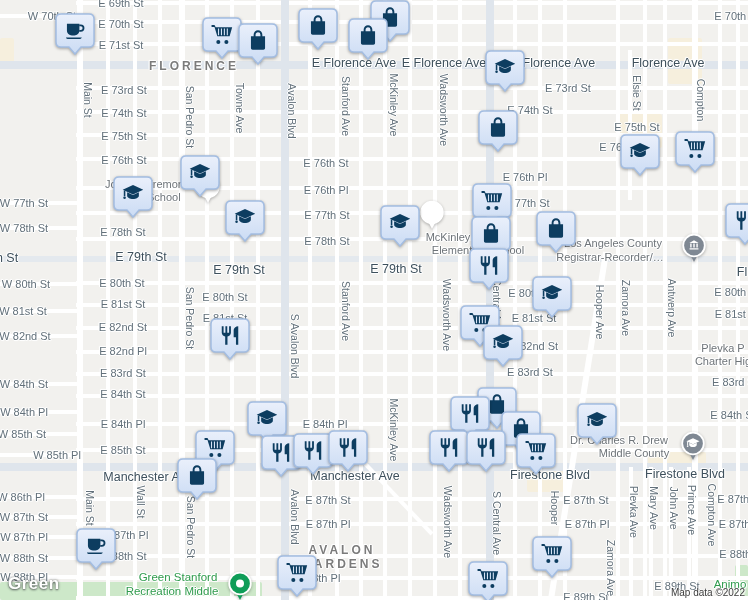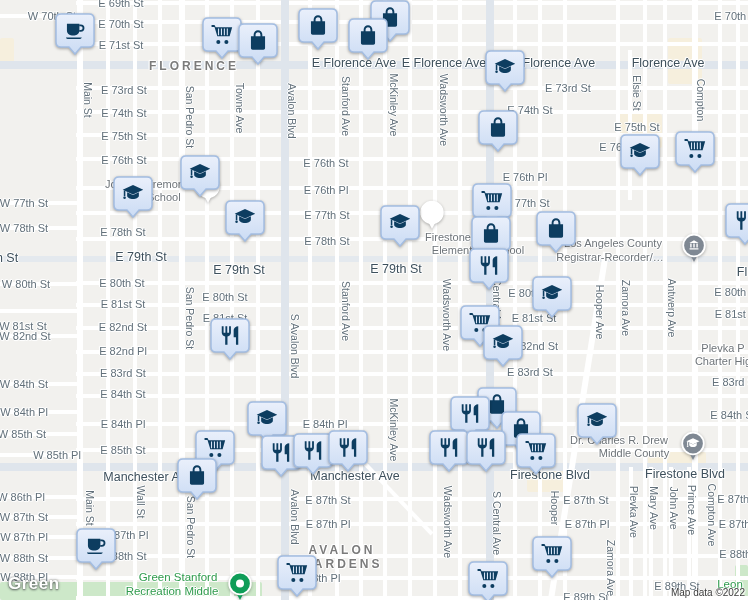--- a/index.html
+++ b/index.html
@@ -179,35 +179,35 @@
     <div class="lbl st" style="left: 326px; top: 190px;">E 76th Pl</div>
     <div class="lbl st" style="left: 525px; top: 177px;">E 76th Pl</div>
     <div class="lbl st" style="left: 327px; top: 215px;">E 77th St</div>
     <div class="lbl st" style="left: 527px; top: 203px;">E 77th St</div>
     <div class="lbl st" style="left: 24px; top: 203px;">W 77th St</div>
     <div class="lbl st" style="left: 24px; top: 228px;">W 78th St</div>
     <div class="lbl st" style="left: 123px; top: 232px;">E 78th St</div>
     <div class="lbl st" style="left: 327px; top: 241px;">E 78th St</div>
     <div class="lbl poi" style="left: 146px; top: 184px;">John C. Fremont</div>
     <div class="lbl poi" style="left: 151px; top: 197px;">High School</div>
-    <div class="lbl poi" style="left: 448px; top: 237px;">Firestone</div>
+    <div class="lbl poi" style="left: 448px; top: 237px;">McKinley</div>
     <div class="lbl poi" style="left: 478px; top: 250px;">Elementary School</div>
     <div class="lbl poi" style="left: 613px; top: 243px;">Los Angeles County</div>
     <div class="lbl poi" style="left: 610px; top: 257px;">Registrar-Recorder/…</div>
     <div class="lbl art" style="left: 7px; top: 258px;">h St</div>
     <div class="lbl art" style="left: 141px; top: 257px;">E 79th St</div>
     <div class="lbl art" style="left: 239px; top: 270px;">E 79th St</div>
     <div class="lbl art" style="left: 396px; top: 269px;">E 79th St</div>
     <div class="lbl art" style="left: 742px; top: 272px;">Fl</div>
     <div class="lbl st" style="left: 26px; top: 284px;">W 80th St</div>
     <div class="lbl st" style="left: 122px; top: 283px;">E 80th St</div>
     <div class="lbl st" style="left: 225px; top: 297px;">E 80th St</div>
     <div class="lbl st" style="left: 531px; top: 293px;">E 80th St</div>
     <div class="lbl st" style="left: 737px; top: 292px;">E 80th St</div>
-    <div class="lbl st" style="left: 23px; top: 311px; margin-top: 15px;">W 81st St</div>
+    <div class="lbl st" style="left: 23px; top: 311px;">W 81st St</div>
     <div class="lbl st" style="left: 123px; top: 304px;">E 81st St</div>
     <div class="lbl st" style="left: 225px; top: 318px;">E 81st St</div>
     <div class="lbl st" style="left: 534px; top: 318px;">E 81st St</div>
     <div class="lbl st" style="left: 737px; top: 314px;">E 81st St</div>
     <div class="lbl st" style="left: 25px; top: 336px;">W 82nd St</div>
     <div class="lbl st" style="left: 123px; top: 327px;">E 82nd St</div>
     <div class="lbl st" style="left: 534px; top: 346px;">E 82nd St</div>
     <div class="lbl st" style="left: 123px; top: 351px;">E 82nd Pl</div>
     <div class="lbl st" style="left: 123px; top: 373px;">E 83rd St</div>
     <div class="lbl st" style="left: 530px; top: 372px;">E 83rd St</div>
@@ -243,21 +243,21 @@
     <div class="lbl st" style="left: 124px; top: 556px;">E 88th St</div>
     <div class="lbl st" style="left: 742px; top: 554px;">E 88th St</div>
     <div class="lbl st" style="left: 24px; top: 577px;">W 88th Pl</div>
     <div class="lbl st" style="left: 318px; top: 578px;">E 88th Pl</div>
     <div class="lbl nbhd" style="left: 342px; top: 550px;">AVALON</div>
     <div class="lbl nbhd" style="left: 342px; top: 564px;">GARDENS</div>
     <div class="lbl st" style="left: 677px; top: 586px;">E 89th St</div>
     <div class="lbl st" style="left: 586px; top: 597px;">E 89th St</div>
     <div class="lbl park" style="left: 178px; top: 577px;">Green Stanford</div>
     <div class="lbl park" style="left: 172px; top: 591px;">Recreation Middle</div>
-    <div class="lbl park" style="left: 730px; top: 584px;">Leon</div>
+    <div class="lbl park" style="left: 730px; top: 584px;">Animo</div>
     <div class="lbl stv" style="left: 88px; top: 100px;">Main St</div>
     <div class="lbl stv" style="left: 190px; top: 117px;">San Pedro St</div>
     <div class="lbl stv" style="left: 240px; top: 108px;">Towne Ave</div>
     <div class="lbl stv" style="left: 292px; top: 111px;">Avalon Blvd</div>
     <div class="lbl stv" style="left: 346px; top: 106px;">Stanford Ave</div>
     <div class="lbl stv" style="left: 394px; top: 105px;">McKinley Ave</div>
     <div class="lbl stv" style="left: 444px; top: 110px;">Wadsworth Ave</div>
     <div class="lbl stv" style="left: 637px; top: 93px;">Elsie St</div>
     <div class="lbl stv" style="left: 701px; top: 100px;">Compton</div>
     <div class="lbl stv" style="left: 190px; top: 318px;">San Pedro St</div>

